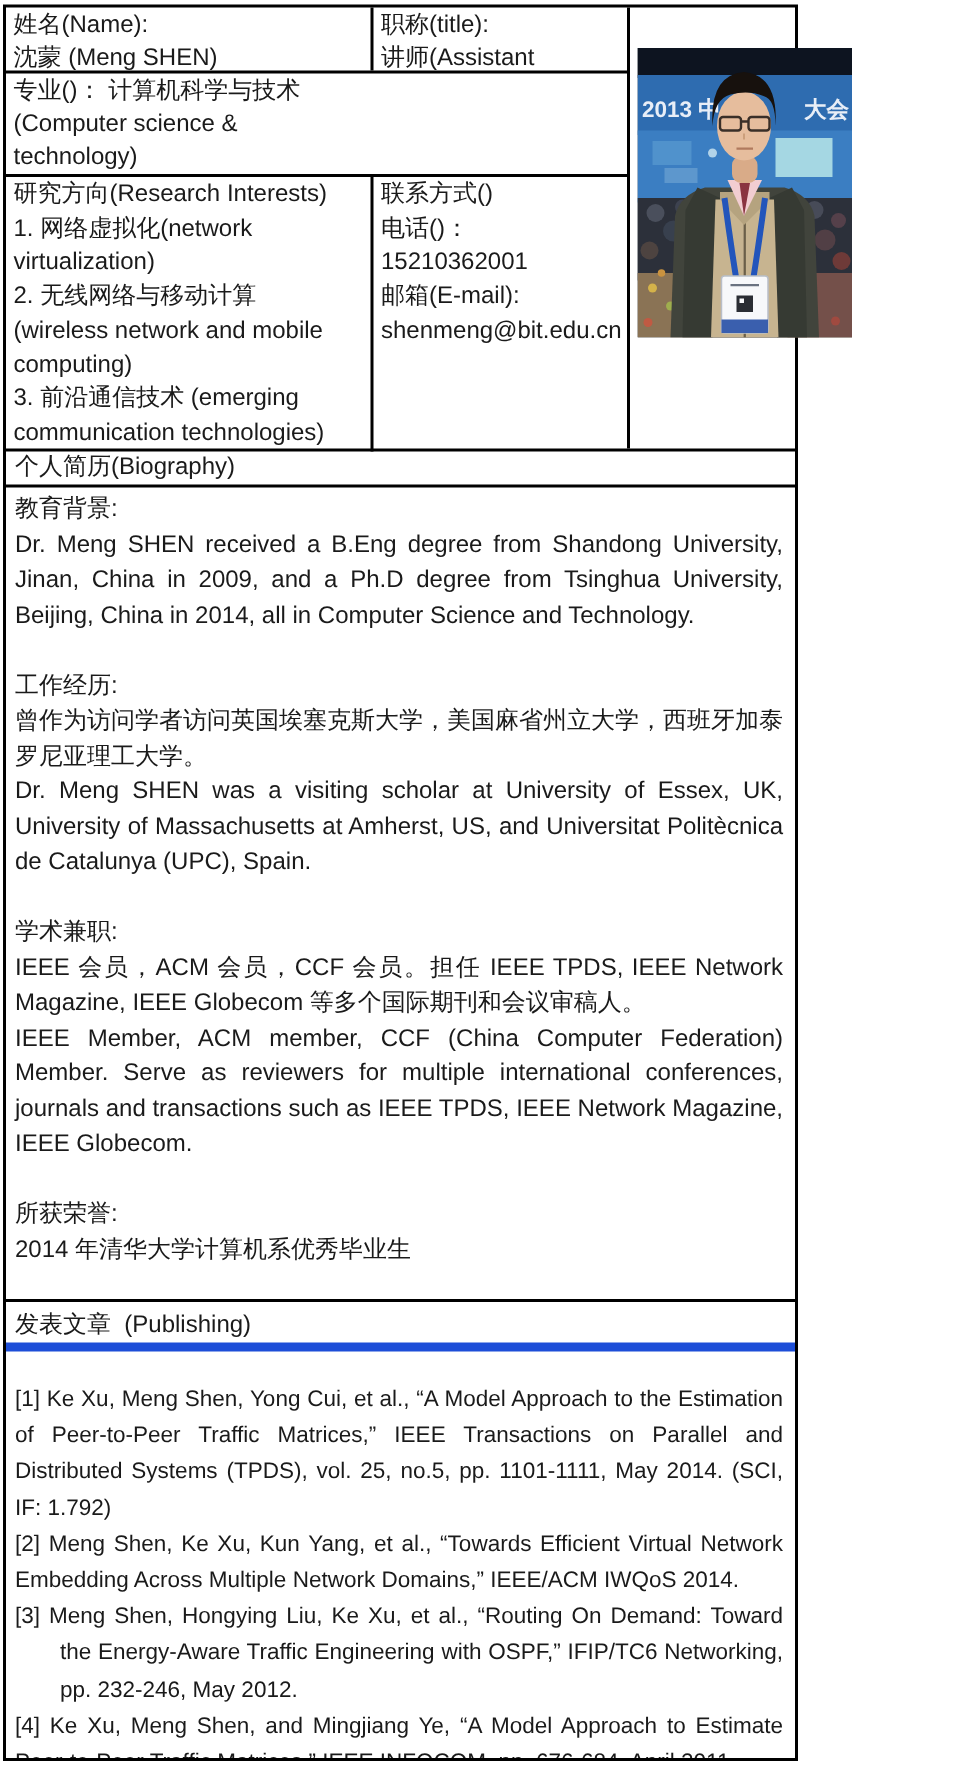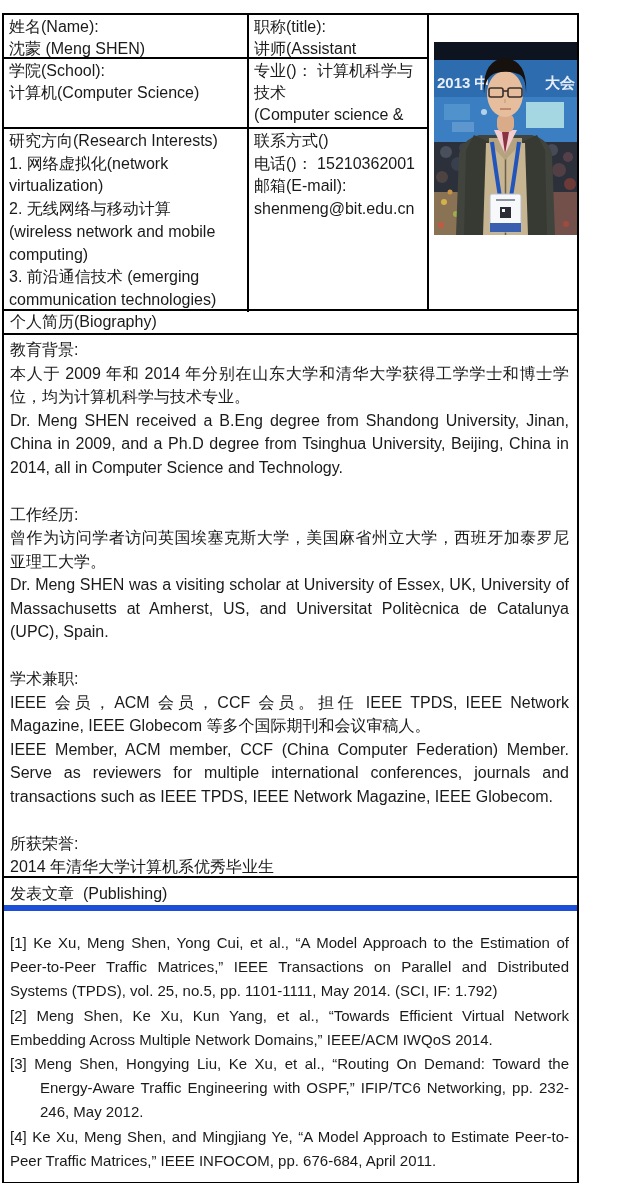--- a/index.html
+++ b/index.html
@@ -5,22 +5,22 @@
   * { box-sizing: border-box; }
   html, body { margin: 0; padding: 0; }
   body {
     width: 640px; height: 1183px;
     background: #ffffff;
     font-family: "Liberation Sans", "DejaVu Sans", sans-serif;
     color: #1a1a1a;
     position: relative;
   }
   .doc-table {
-    position: absolute; left: 2px; top: 13px;
-    width: 577px; height: 1171px;
+    position: absolute; left: 2px; top: 3px;
+    width: 530px; height: 1171px;
     border: 2px solid #000;
     display: flex; flex-direction: column;
     background: #fff;
   }
   
   .top-grid { display: flex; height: 296px; border-bottom: 2px solid #000; }
   .top-left { width: 484px; border-right: 2px solid #000; display: flex; flex-direction: column; }
   .row { display: flex; }
   .row-1 { height: 44px; border-bottom: 2px solid #000; }
   .row-2 { height: 70px; border-bottom: 2px solid #000; }
@@ -72,22 +72,20 @@
 
   <div class="top-grid">
     <div class="top-left">
       <div class="row row-1">
         <div class="cell cell-l">姓名(Name):
 沈蒙  (Meng SHEN)</div>
         <div class="cell cell-r">职称(title):
 讲师(Assistant Professor)</div>
       </div>
       <div class="row row-2">
-        <div class="cell cell-l">学院(School):
-计算机(Computer Science)</div>
         <div class="cell cell-r">专业()： 计算机科学与技术
 (Computer science &amp;
 technology)</div>
       </div>
       <div class="row row-3">
         <div class="cell cell-l">研究方向(Research Interests)
 1.  网络虚拟化(network
 virtualization)
 2.  无线网络与移动计算
 (wireless network and mobile
@@ -169,21 +167,20 @@
         <line x1="62" y1="158" x2="81" y2="158" stroke="#6a7280" stroke-width="1.5"></line>
       </svg>
     </div>
   </div>
 
   <div class="band band-bio">个人简历(Biography)</div>
 
   <div class="bio-content">
     <div class="bio-section">
       <p class="bio-head">教育背景:</p>
-      <p class="bio-cn">本人于 2009 年和 2014 年分别在山东大学和清华大学获得工学学士和博士学位，均为计算机科学与技术专业。</p>
       <p class="bio-en">Dr. Meng SHEN received a B.Eng degree from Shandong University, Jinan, China in 2009, and a Ph.D degree from Tsinghua University, Beijing, China in 2014, all in Computer Science and Technology.</p>
     </div>
     <div class="bio-section">
       <p class="bio-head">工作经历:</p>
       <p class="bio-cn">曾作为访问学者访问英国埃塞克斯大学，美国麻省州立大学，西班牙加泰罗尼亚理工大学。</p>
       <p class="bio-en">Dr. Meng SHEN was a visiting scholar at University of Essex, UK, University of Massachusetts at Amherst, US, and Universitat Politècnica de Catalunya (UPC), Spain.</p>
     </div>
     <div class="bio-section">
       <p class="bio-head">学术兼职:</p>
       <p class="bio-cn">IEEE 会员，ACM 会员，CCF 会员。担任 IEEE TPDS, IEEE Network Magazine, IEEE Globecom 等多个国际期刊和会议审稿人。</p>

